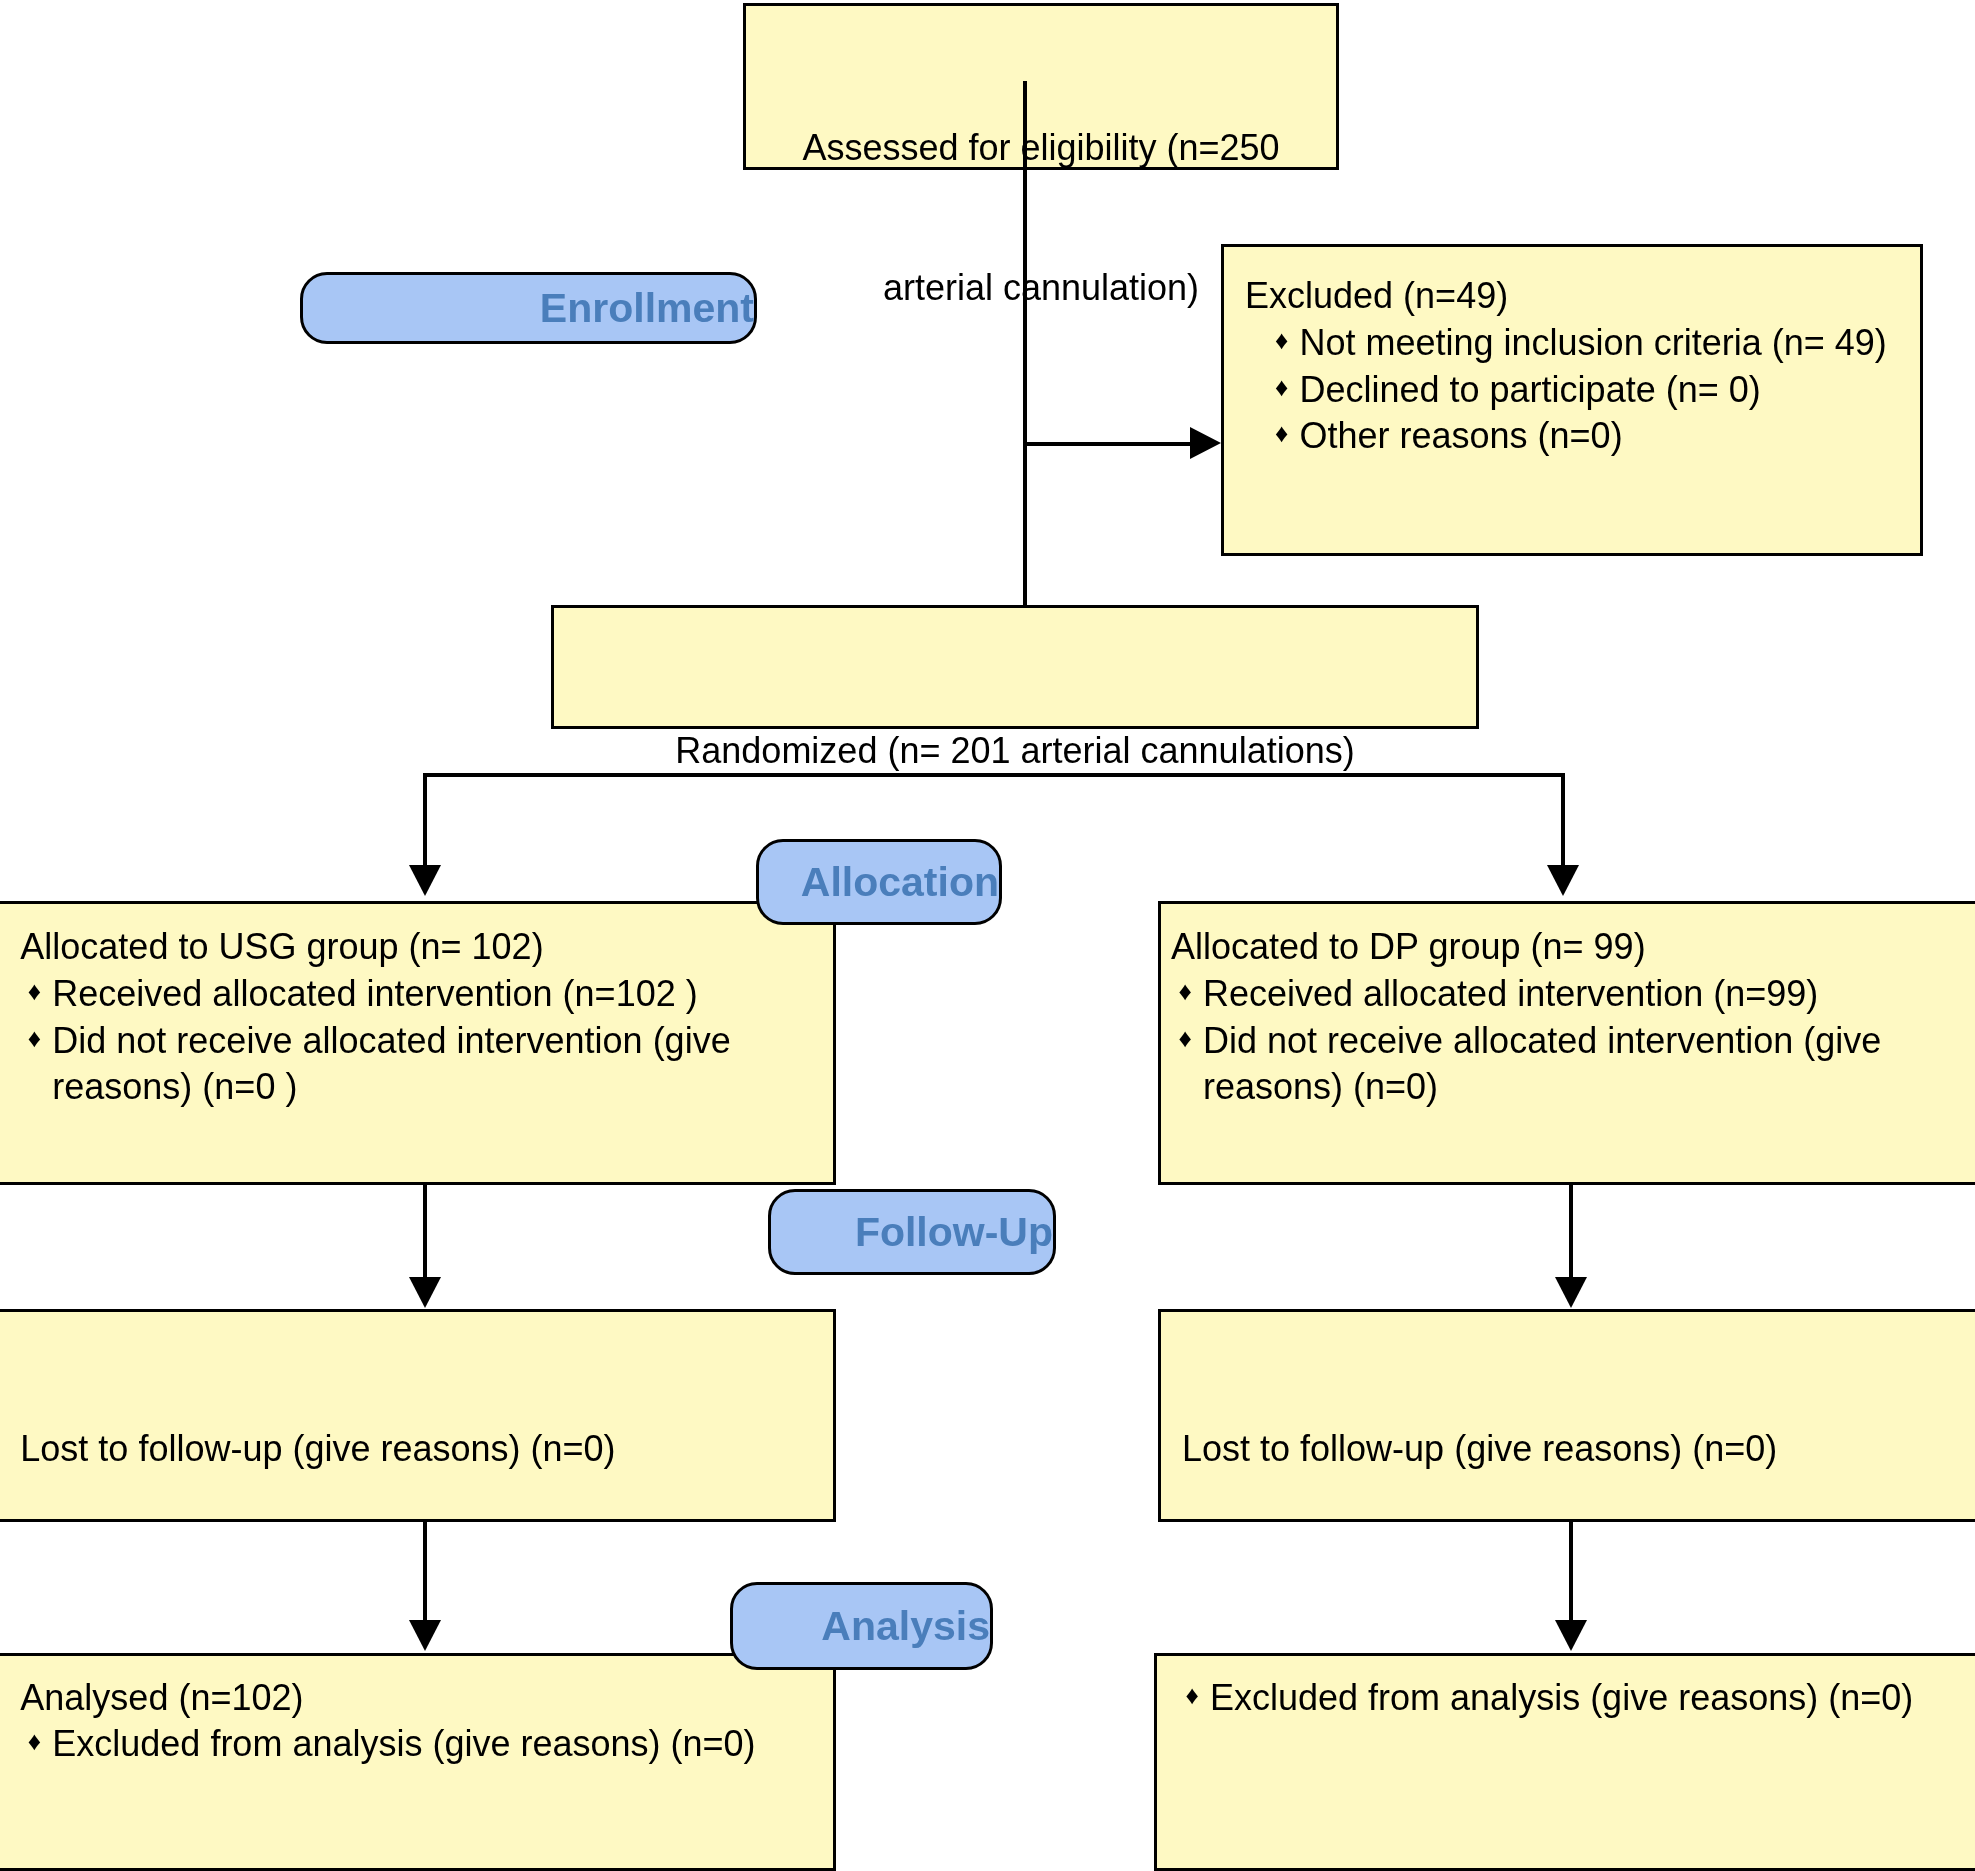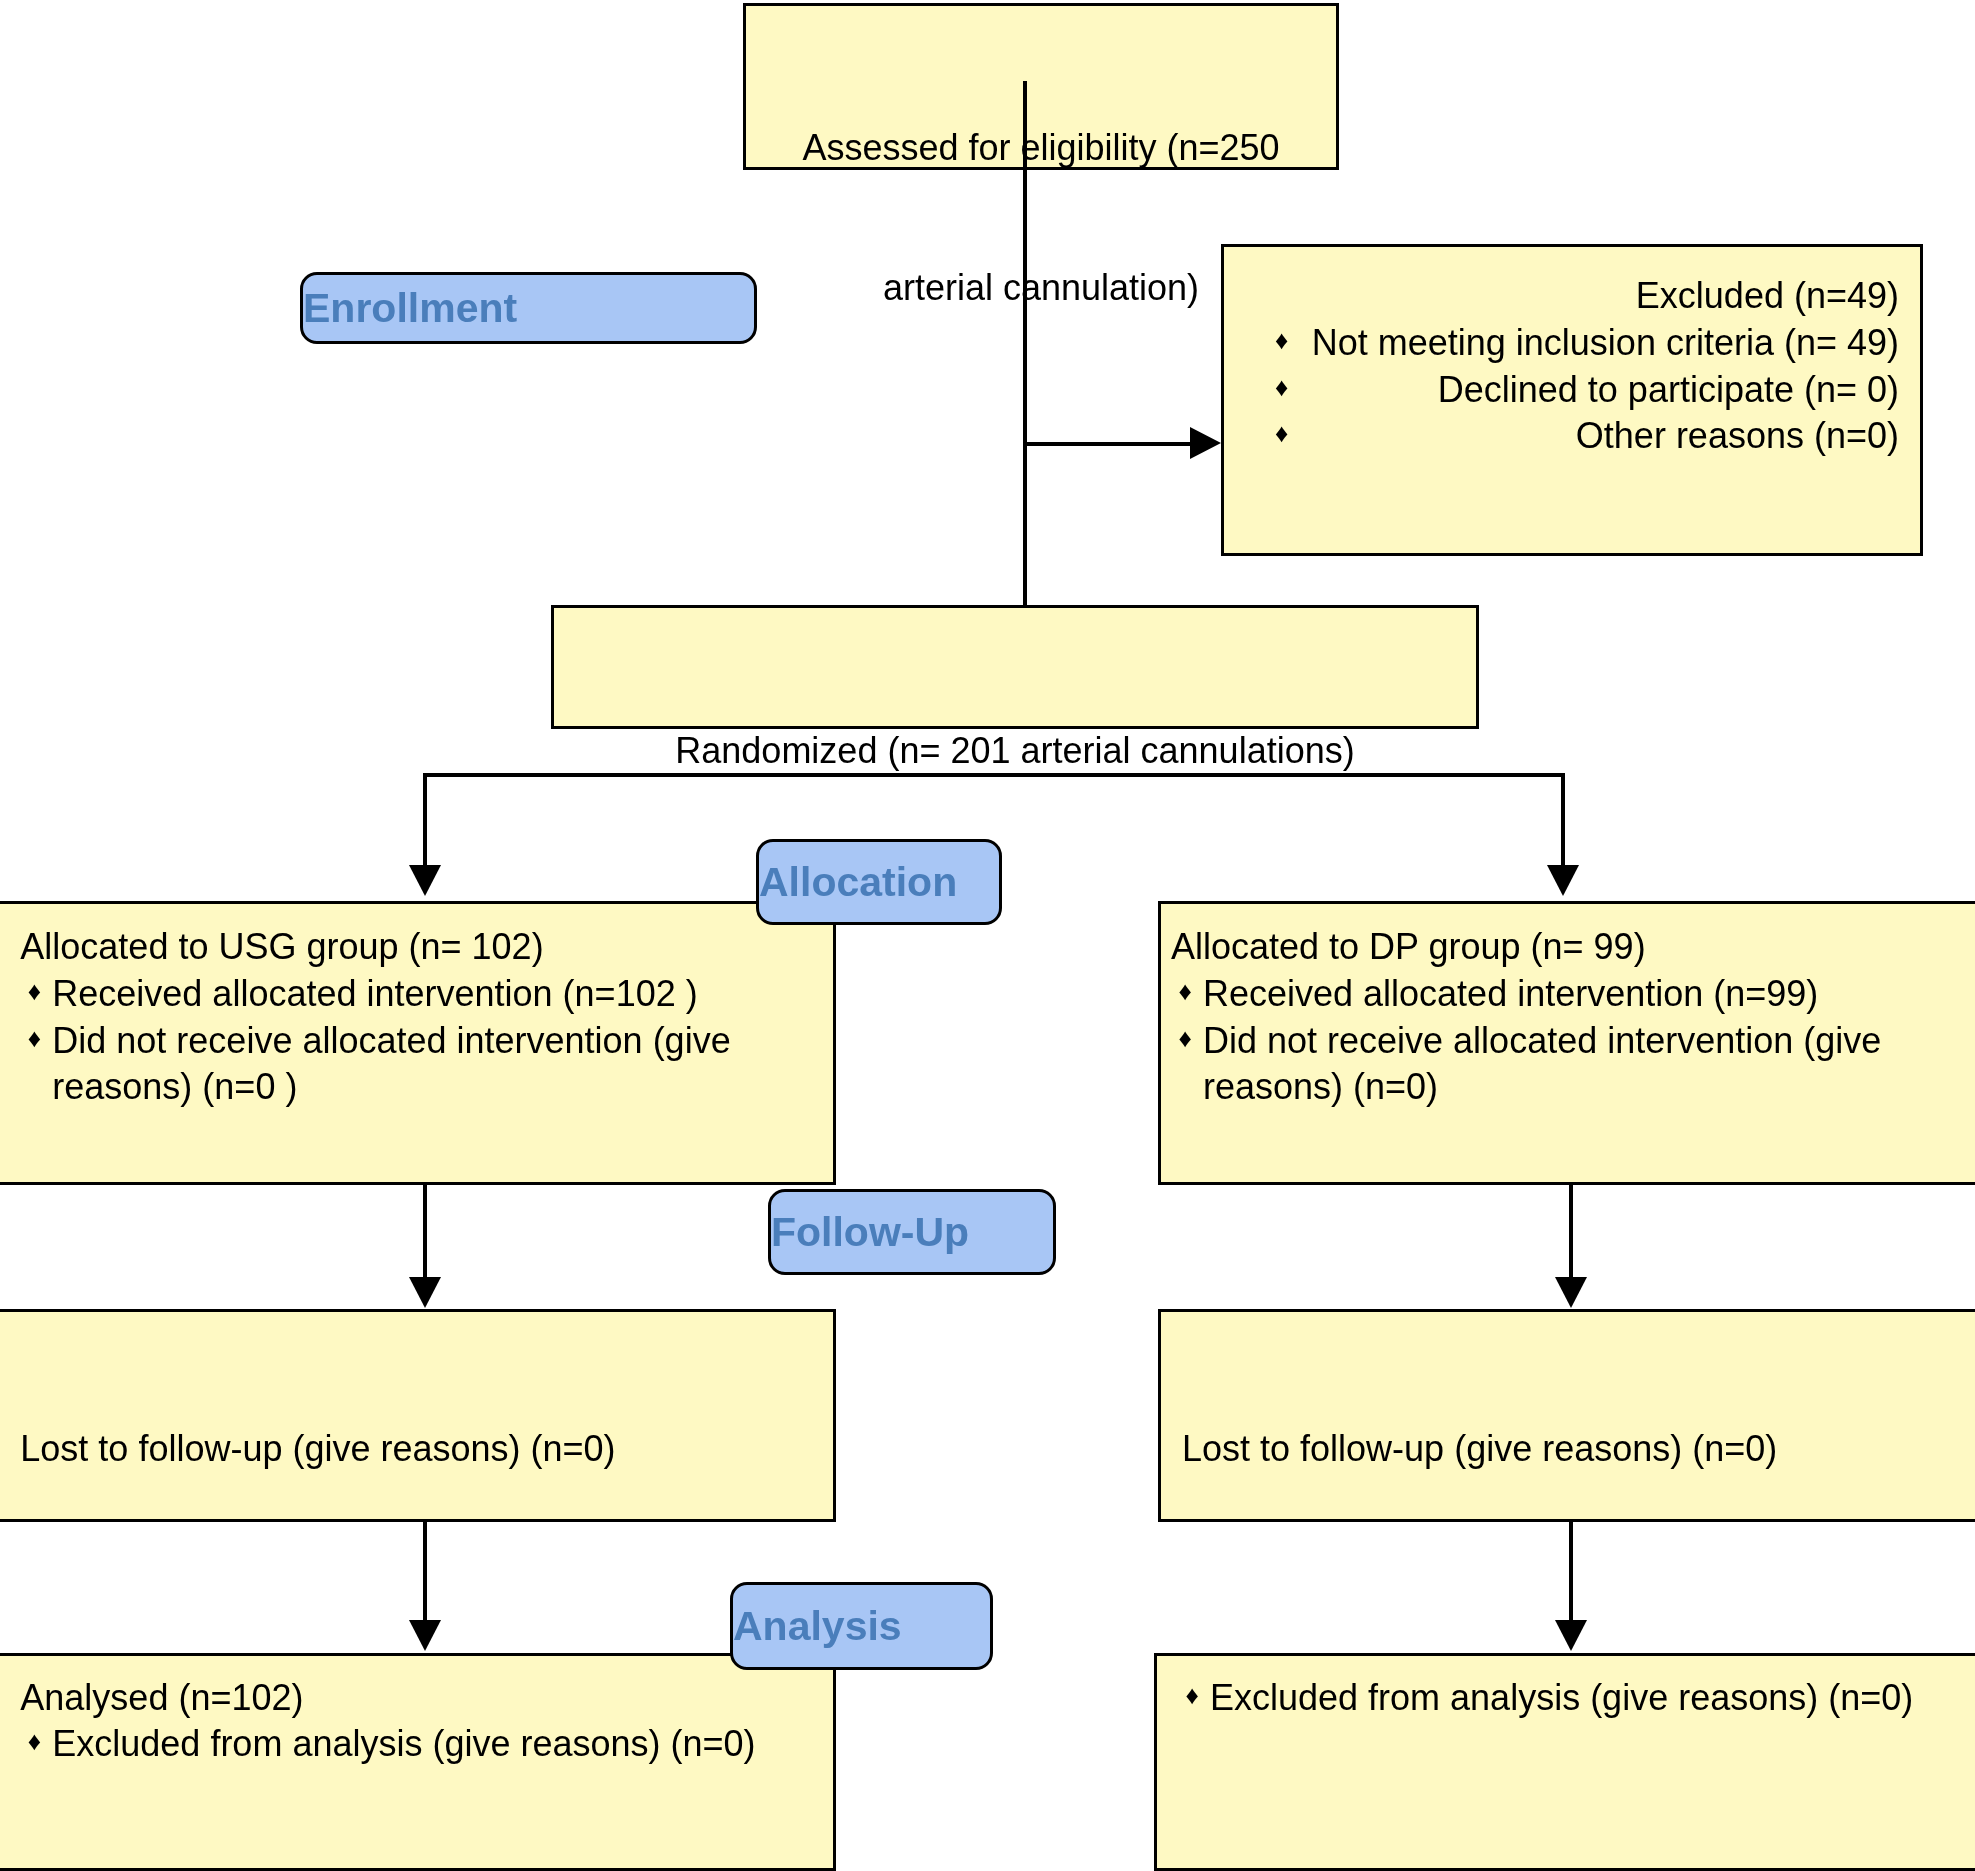--- a/index.html
+++ b/index.html
@@ -55,24 +55,24 @@
     flex: 1 1 auto;
     color: #000000;
   }
 
   
   .pill {
     position: absolute;
     box-sizing: border-box;
     background: #a8c6f5;
     border: 3.7px solid #000000;
-    border-radius: 17px;
+    border-radius: 27px;
     display: flex;
     align-items: center;
-    justify-content: flex-start;
+    justify-content: flex-end;
     font-weight: bold;
     font-size: 41px;
     color: #4a7ebb;
     letter-spacing: 0px;
     z-index: 6;
   }
 
   
   .vline {
     position: absolute;
@@ -118,21 +118,21 @@
   <div class="vline" style="left:1023px; top:81px; height:524px;"></div>
 
   <div class="hline" style="left:1023px; top:442px; width:169px;"></div>
   <div class="arrow-right" style="left:1190px; top:427px;"></div>
 
   <div class="pill" style="left:300px; top:272px; width:457px; height:72px;">
     <span>Enrollment</span>
   </div>
 
   <div class="box" style="left:1221px; top:244px; width:702px; height:312px;">
-    <div class="inner" style="top:26px; padding:0 21px;text-align:right;">
+    <div class="inner" style="top:26px; padding:0 21px;">
       <div class="line-text">Excluded (n=49)</div>
       <div style="padding-left:30px;">
         <div class="bullet-row">
           <span class="bullet-glyph">♦</span>
           <span class="bullet-text">Not meeting inclusion criteria (n= 49)</span>
         </div>
         <div class="bullet-row">
           <span class="bullet-glyph">♦</span>
           <span class="bullet-text">Declined to participate (n= 0)</span>
         </div>

